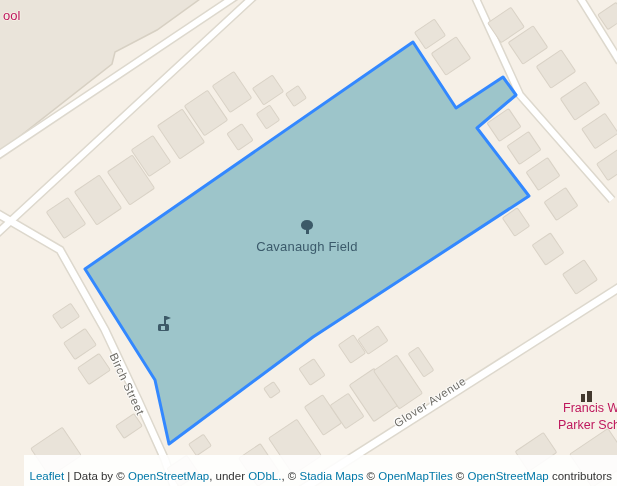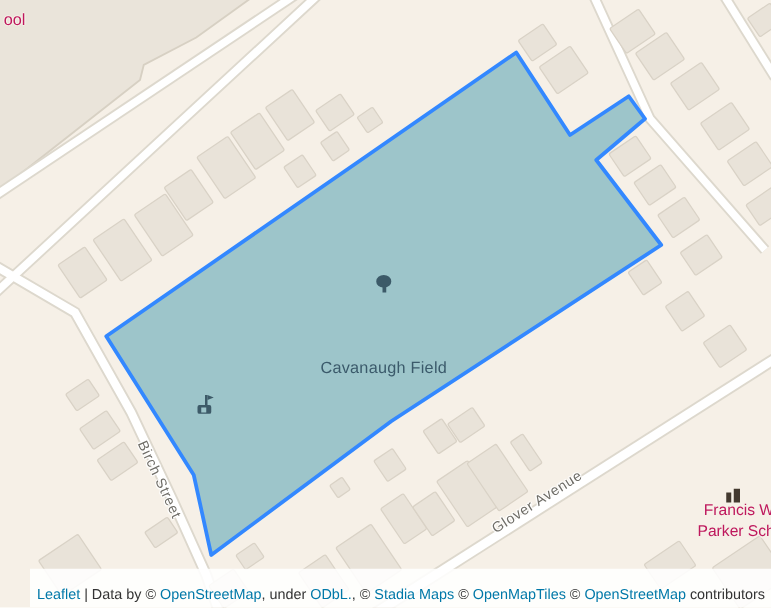--- a/index.html
+++ b/index.html
@@ -16,21 +16,20 @@
                 0 1px 0 rgba(255,255,255,.85),0 -1px 0 rgba(255,255,255,.85),
                 1px 1px 1px rgba(255,255,255,.7),-1px -1px 1px rgba(255,255,255,.7);
   }
   .birch{left:127px;top:384px;transform:translate(-50%,-50%) rotate(65deg);}
   .glover{left:430px;top:402px;transform:translate(-50%,-50%) rotate(-32.5deg);}
   .field-label{
     left:307px;top:246px;transform:translate(-50%,-50%);
     color:#3b5a6b;font-size:13px;letter-spacing:.2px;
     text-shadow:1px 0 0 rgba(157,197,202,.9),-1px 0 0 rgba(157,197,202,.9),
                 0 1px 0 rgba(157,197,202,.9),0 -1px 0 rgba(157,197,202,.9);
-    margin-top:48px;
   }
   .poi-text{
     color:#be185d;font-size:12.5px;
     text-shadow:1px 0 0 rgba(246,240,231,.9),-1px 0 0 rgba(246,240,231,.9),
                 0 1px 0 rgba(246,240,231,.9),0 -1px 0 rgba(246,240,231,.9);
   }
   .cutoff{left:3px;top:8px;font-size:13px;}
   .parker-l1{left:563px;top:401px;}
   .parker-l2{left:558px;top:418px;}
   

